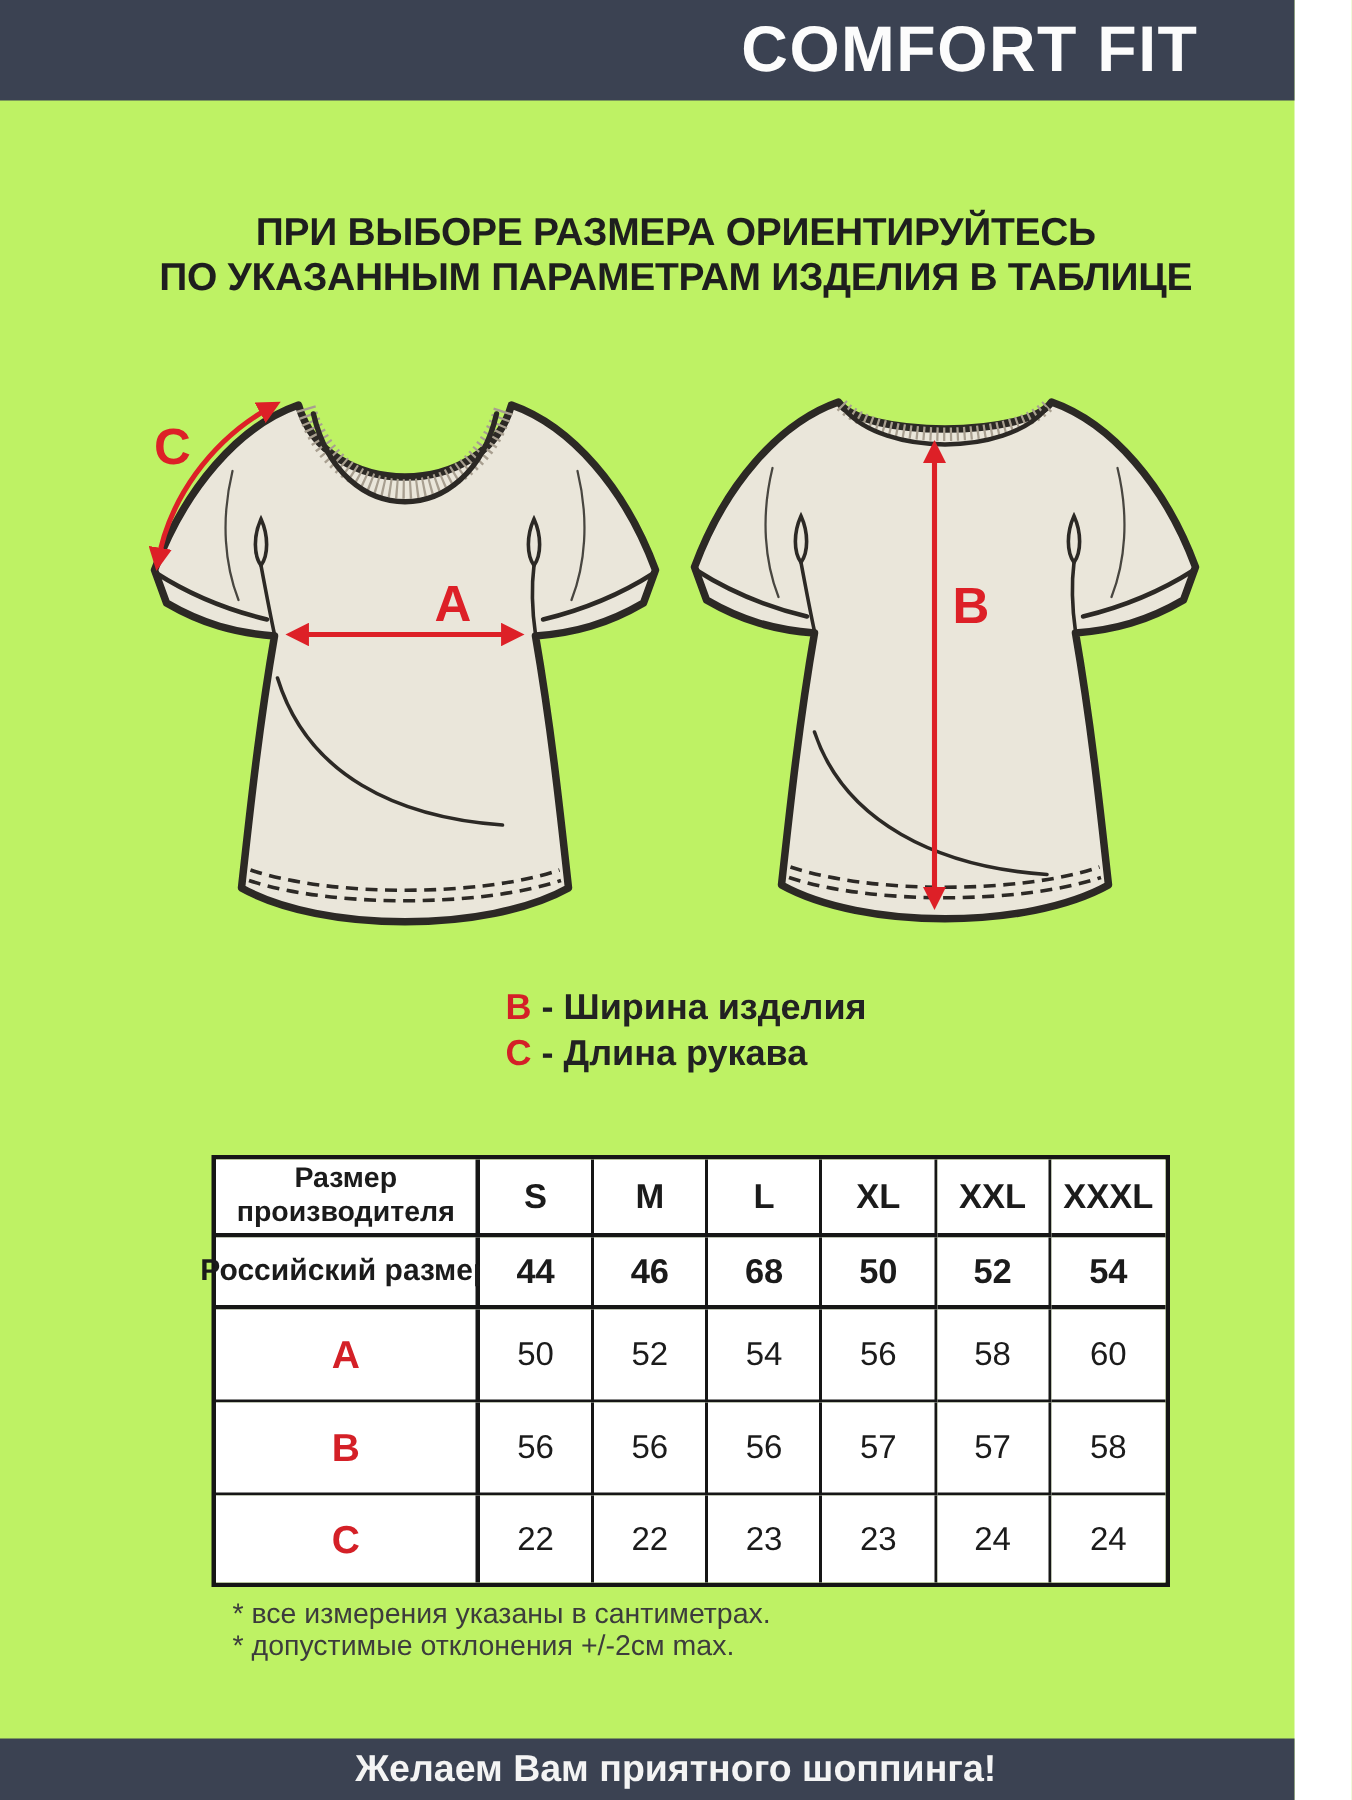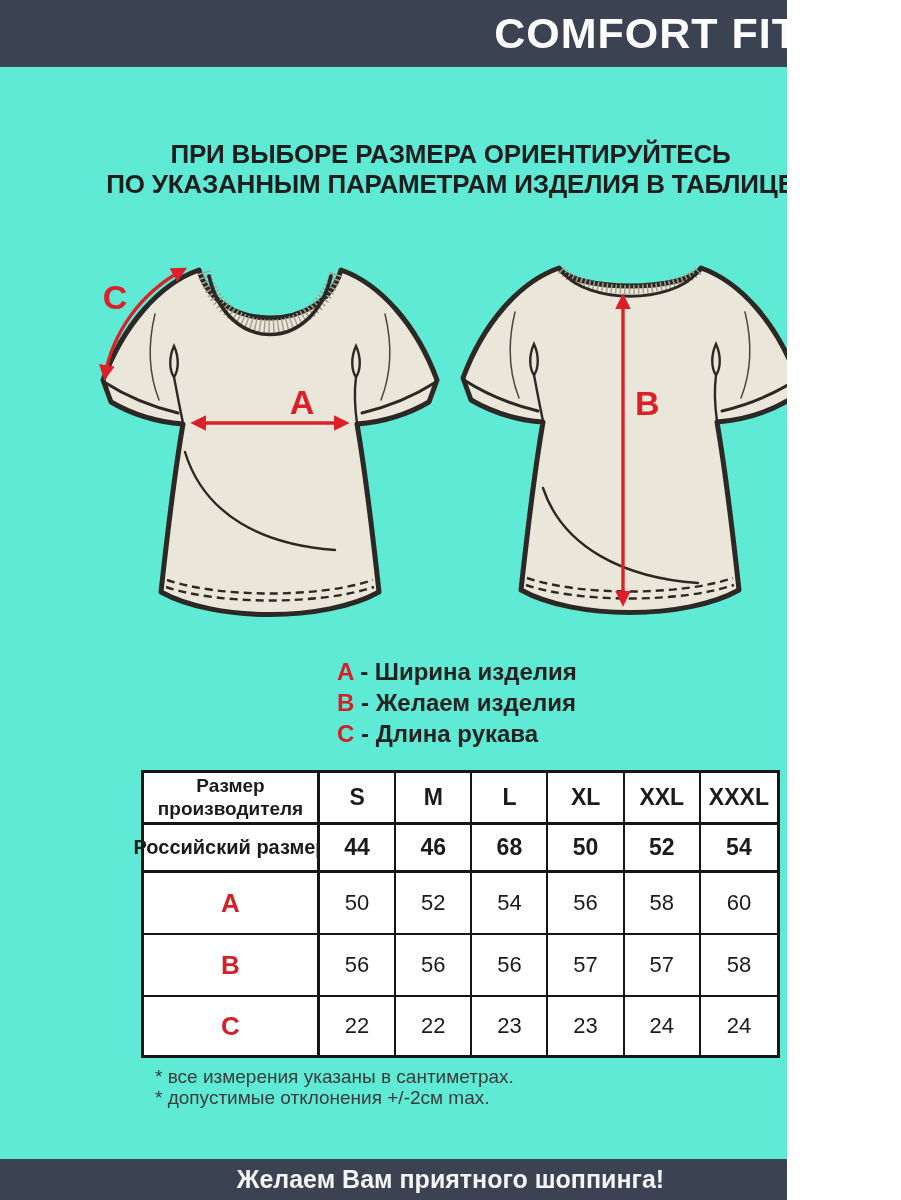--- a/index.html
+++ b/index.html
@@ -1,16 +1,16 @@
 <!DOCTYPE html>
 <html><head>
 <meta charset="utf-8">
 <style>
   html,body{margin:0;padding:0;background:#ffffff;}
-  .page{position:relative;width:787px;height:1200px;overflow:hidden;background:#5eead4;
+  .page{position:relative;width:863px;height:1200px;overflow:hidden;background:#bef264;
         font-family:"Liberation Sans",sans-serif;color:#1b1b1b;}
   
   .topbar{position:absolute;left:0;top:0;width:901px;height:67px;background:#3b4252;}
   .topbar-title{position:absolute;right:102px;top:0;height:67px;line-height:67px;
         font-size:43px;font-weight:700;letter-spacing:1px;color:#fcfcfc;white-space:nowrap;}
   
   .intro{position:absolute;left:0;top:139px;width:901px;text-align:center;
         font-size:26px;font-weight:700;line-height:30px;letter-spacing:-0.2px;color:#1e1e1e;}
   
   .shirt{position:absolute;width:350px;height:362px;}
@@ -113,22 +113,21 @@
     <path class="seam s2" d="M261 84 C256 95 256 108 261 115 C266 108 266 95 261 84 Z"></path>
     <path class="seam s2" d="M261 115 C259 131 260 147 262 161"></path>
     <path class="seam s2" d="M88 228 C108 288 170 318 243 323"></path>
     <path class="hemdash" d="M72 318 C125 336 225 336 278 318"></path>
     <path class="hemdash" d="M71 325 C125 343 225 343 279 325"></path>
     <line class="red-line" x1="168" y1="38" x2="168" y2="342" marker-start="url(#ahb)" marker-end="url(#ahb)"></line>
     <text class="red-letter" x="180" y="155" text-anchor="start">B</text>
   </svg>
 
   <div class="legend">
-    <div><span class="legend-key">A</span> <span>- Ширина изделия</span></div>
-    <div><span class="legend-key">B</span> <span>- Желаем изделия</span></div>
+    <div><span class="legend-key">B</span> <span>- Ширина изделия</span></div>
     <div><span class="legend-key">C</span> <span>- Длина рукава</span></div>
   </div>
 
   <div class="sizetable">
 
     <div class="c thickr thickb h-label">Размер производителя</div>
     <div class="c thickb h-size">S</div>
     <div class="c thickb h-size">M</div>
     <div class="c thickb h-size">L</div>
     <div class="c thickb h-size">XL</div>

